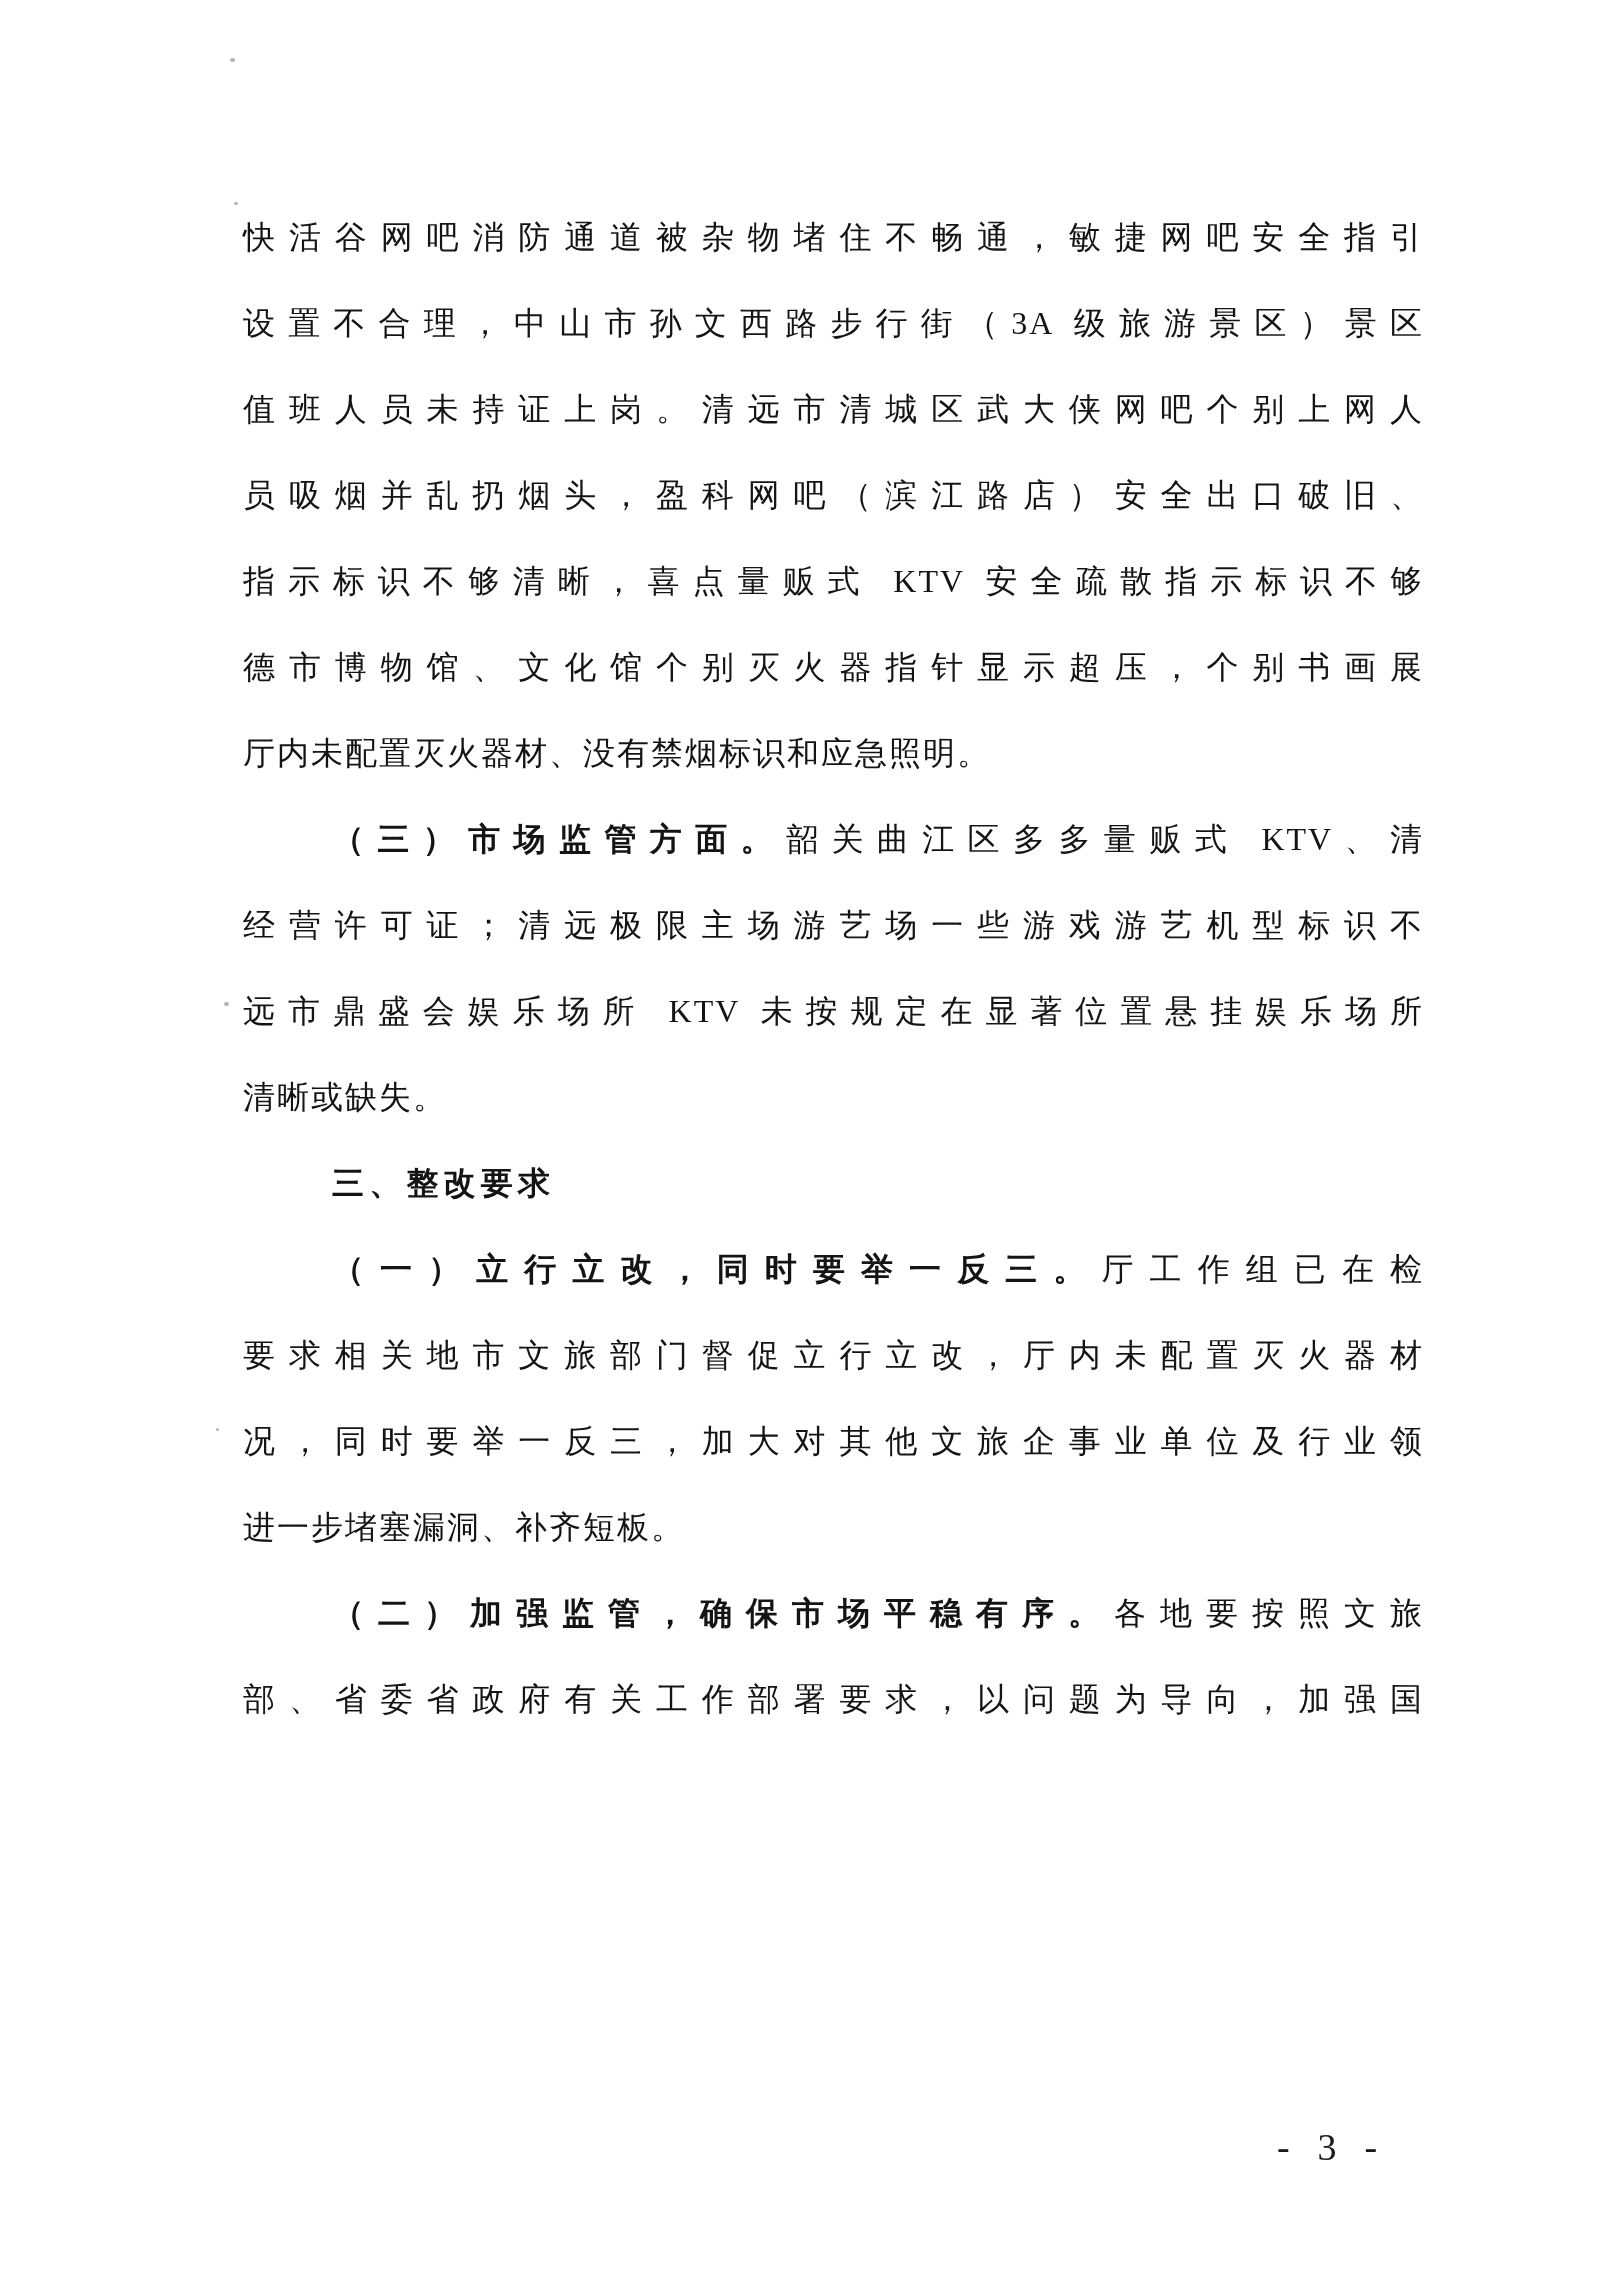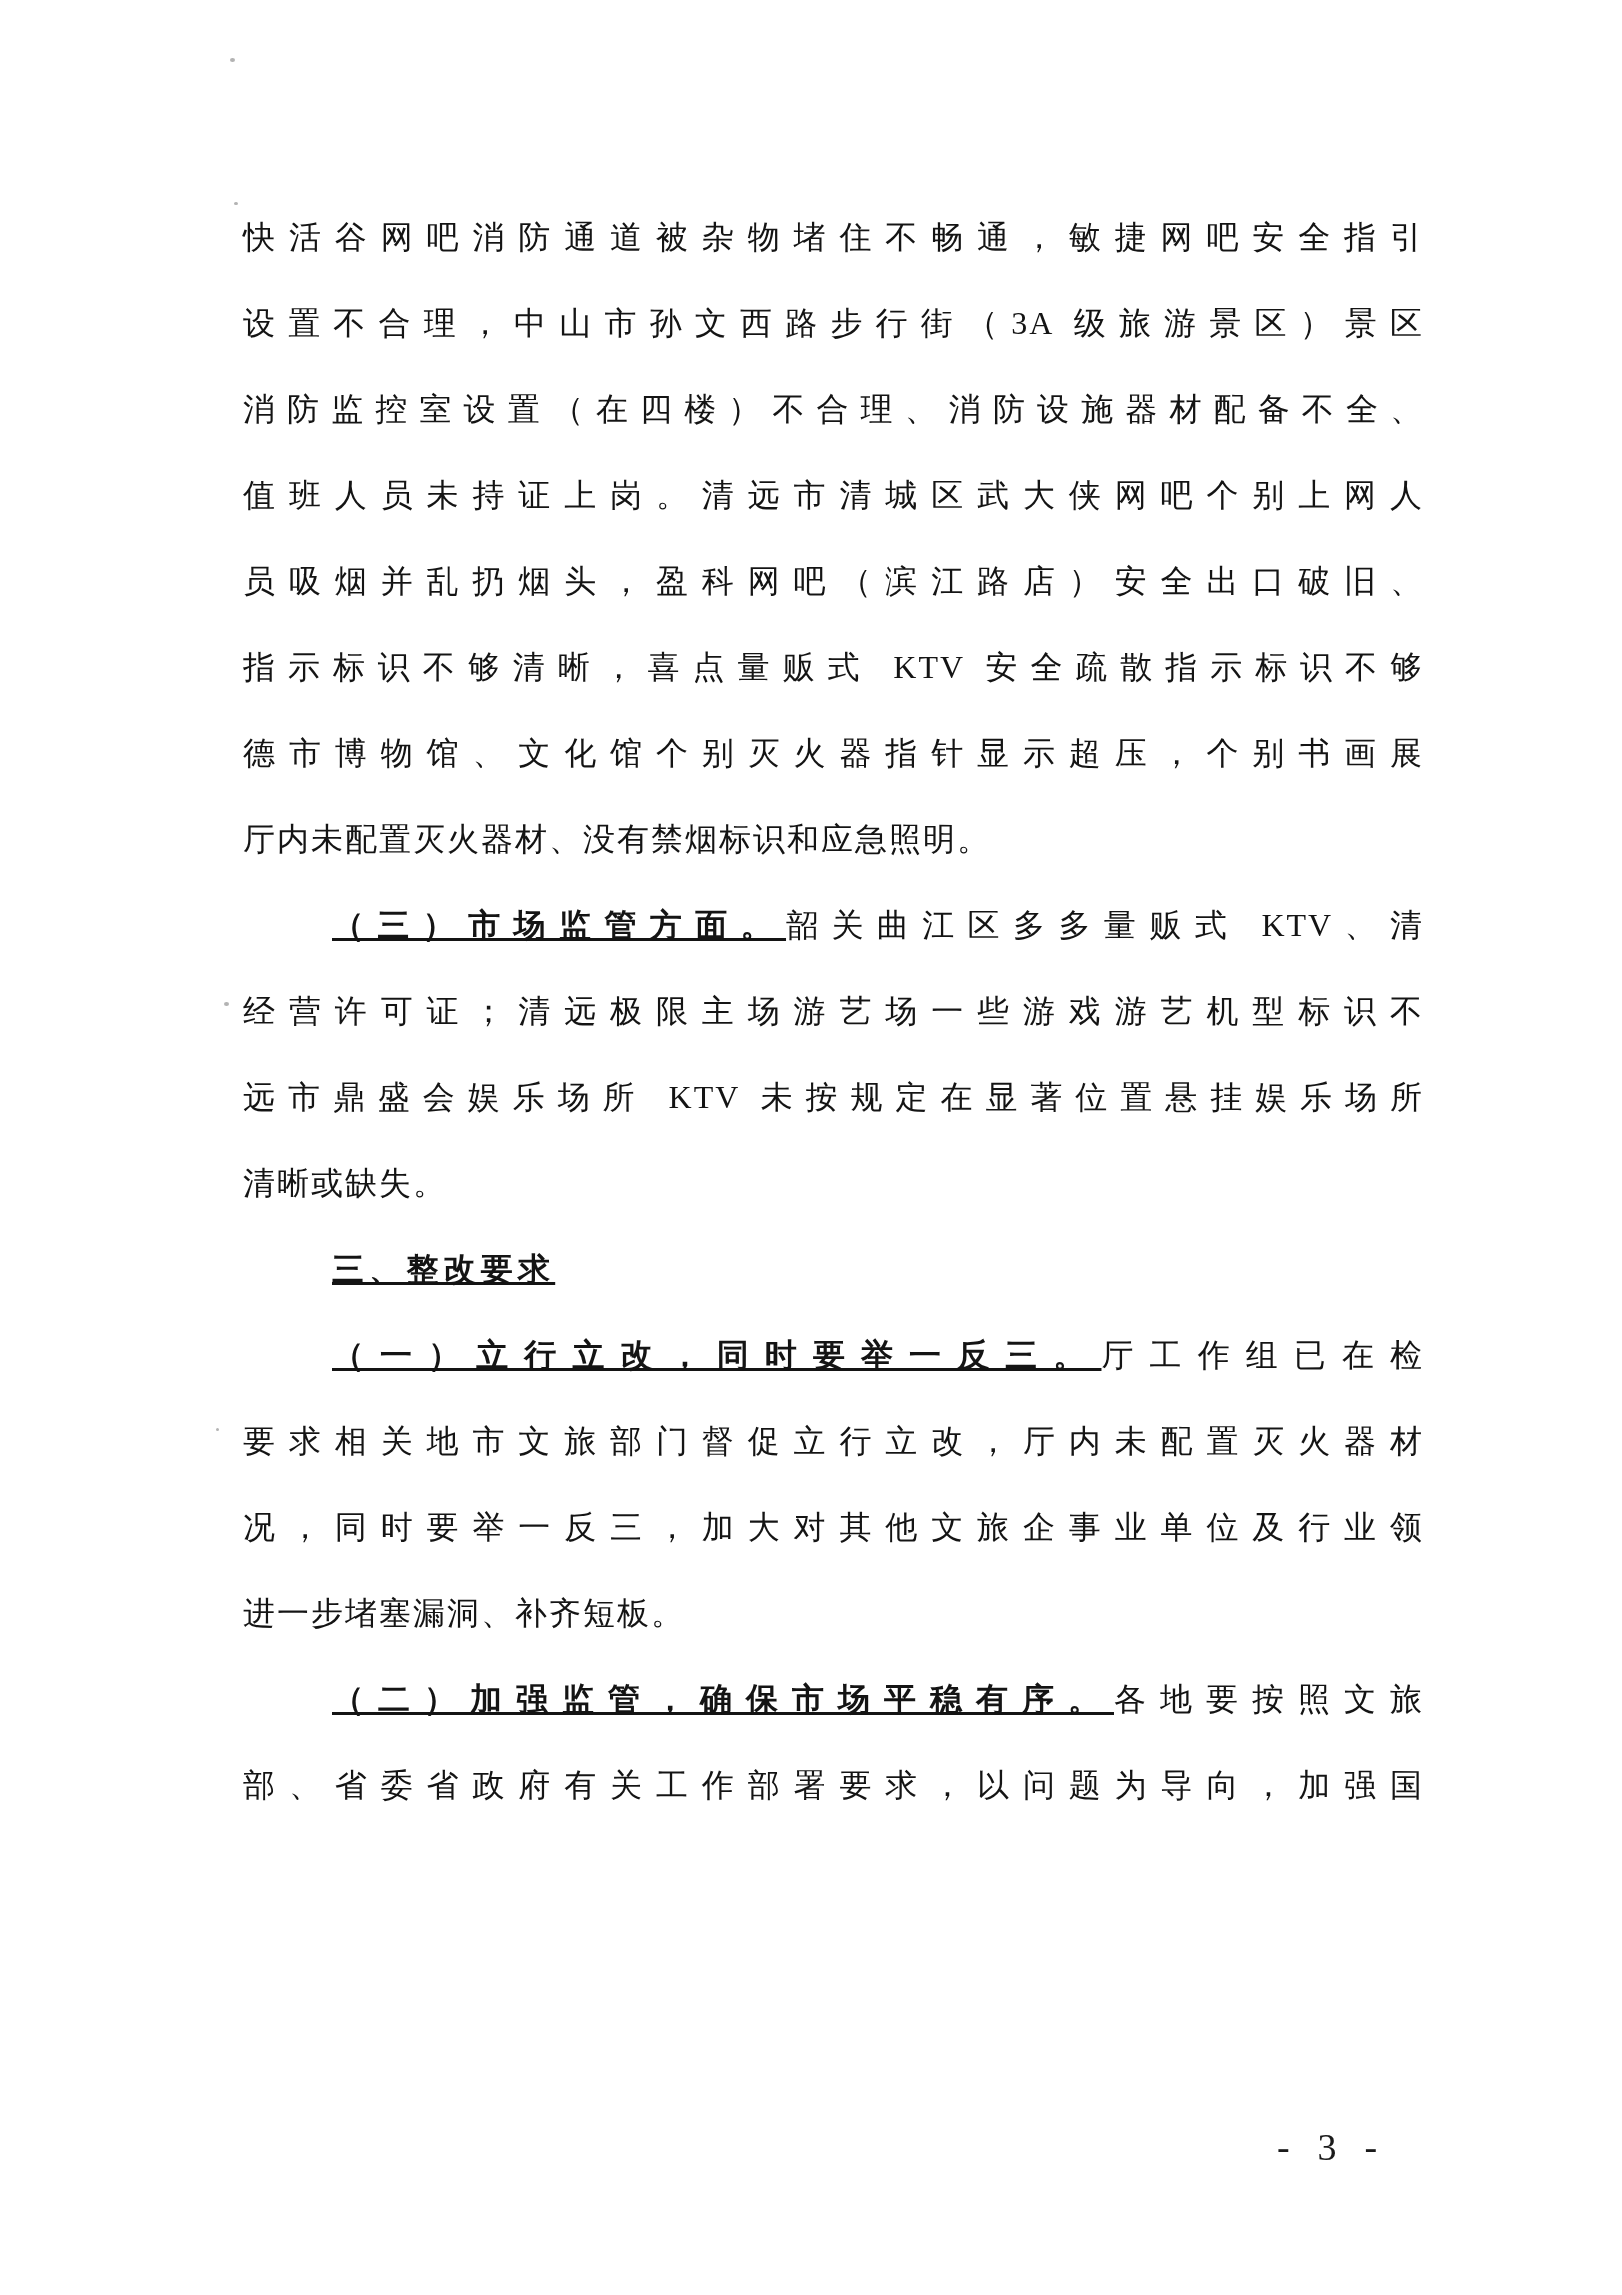--- a/index.html
+++ b/index.html
@@ -36,21 +36,20 @@
   }
   .line.no-flush {
     text-align: center;
     text-align-last: left;
   }
   .line.indent {
     text-indent: 89px;
   }
   .seg-bold {
     font-weight: 700;
-    text-decoration: underline;
   }
   .seg-heading {
     font-family: "Liberation Sans", "DejaVu Sans", sans-serif;
     font-weight: 700;
     letter-spacing: 5.2px;
   }
   .page-number {
     position: absolute;
     left: 1277px;
     top: 2128px;
@@ -77,21 +76,20 @@
 
 <div class="page">
   <div class="speck s1"></div>
   <div class="speck s2"></div>
   <div class="speck s3"></div>
   <div class="speck s4"></div>
 
   <div class="body-text">
       <div class="line flush"><span class="">快活谷网吧消防通道被杂物堵住不畅通，敏捷网吧安全指引</span></div>
       <div class="line flush"><span class="">设置不合理，中山市孙文西路步行街（3A 级旅游景区）景区</span></div>
-      <div class="line flush"><span class="">消防监控室设置（在四楼）不合理、消防设施器材配备不全、</span></div>
       <div class="line flush"><span class="">值班人员未持证上岗。清远市清城区武大侠网吧个别上网人</span></div>
       <div class="line flush"><span class="">员吸烟并乱扔烟头，盈科网吧（滨江路店）安全出口破旧、</span></div>
       <div class="line flush"><span class="">指示标识不够清晰，喜点量贩式 KTV 安全疏散指示标识不够</span></div>
       <div class="line flush"><span class="">德市博物馆、文化馆个别灭火器指针显示超压，个别书画展</span></div>
       <div class="line no-flush"><span class="">厅内未配置灭火器材、没有禁烟标识和应急照明。</span></div>
       <div class="line flush indent"><span class="seg-bold">（三）市场监管方面。</span><span class="">韶关曲江区多多量贩式 KTV、清</span></div>
       <div class="line flush"><span class="">经营许可证；清远极限主场游艺场一些游戏游艺机型标识不</span></div>
       <div class="line flush"><span class="">远市鼎盛会娱乐场所 KTV 未按规定在显著位置悬挂娱乐场所</span></div>
       <div class="line no-flush"><span class="">清晰或缺失。</span></div>
       <div class="line no-flush indent"><span class="seg-bold seg-heading">三、整改要求</span></div>

